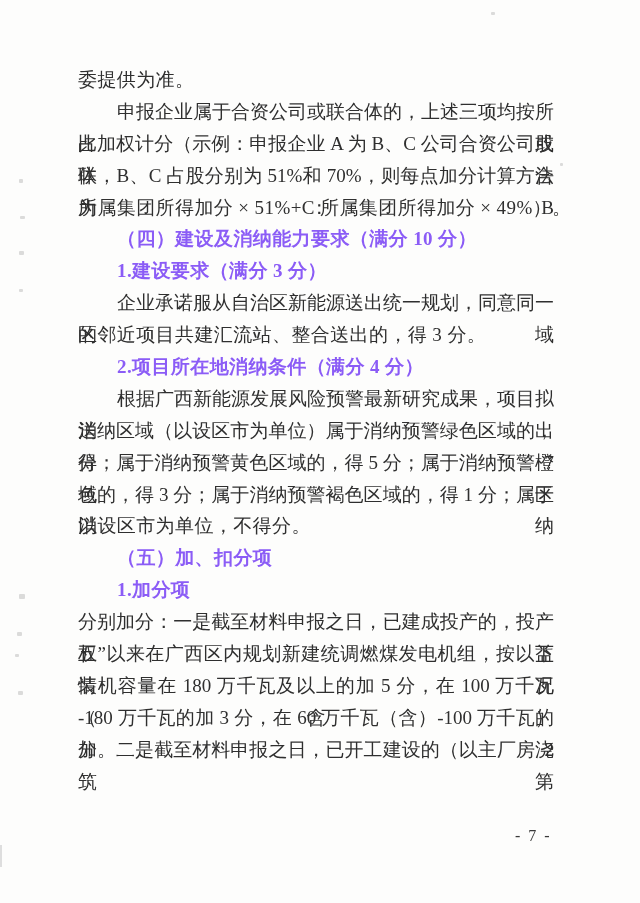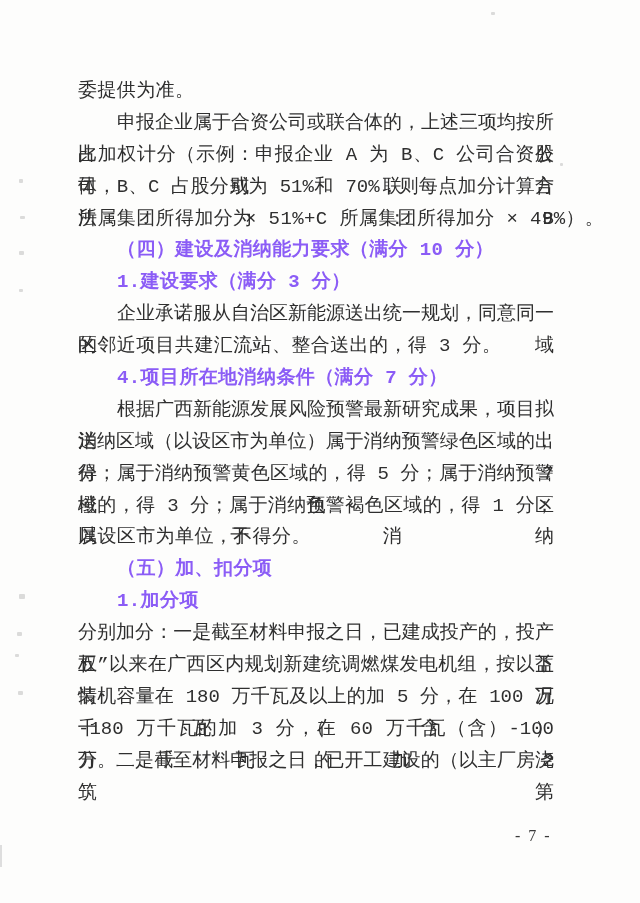--- a/index.html
+++ b/index.html
@@ -15,25 +15,24 @@
     font-family: "Liberation Serif", "DejaVu Serif", serif;
   }
   .sheet {
     position: absolute;
     inset: 0;
     background: #fdfdfc;
   }
   .text-block {
     position: absolute;
     left: 78px;
-    top: 76px;
+    top: 64px;
     width: 476px;
     color: #2f2f2f;
     font-size: 19px;
-    font-family: Liberation Mono, monospace;
   }
   .line {
     height: 31.9px;
     line-height: 31.9px;
     white-space: nowrap;
     letter-spacing: 0.4px;
   }
   .line.stretch {
     white-space: normal;
     letter-spacing: 0;
@@ -94,21 +93,21 @@
   <div class="text-block">
       <div class="line">委提供为准。</div>
       <div class="line indent stretch">申报企业属于合资公司或联合体的，上述三项均按所占股</div>
       <div class="line stretch">比加权计分（示例：申报企业 A 为 B、C 公司合资公司或联合</div>
       <div class="line stretch">体，B、C 占股分别为 51%和 70%，则每点加分计算方法为：B</div>
       <div class="line">所属集团所得加分 × 51%+C 所属集团所得加分 × 49%）。</div>
       <div class="line bold indent">（四）建设及消纳能力要求（满分 10 分）</div>
       <div class="line bold indent">1.建设要求（满分 3 分）</div>
       <div class="line indent stretch">企业承诺服从自治区新能源送出统一规划，同意同一区域</div>
       <div class="line">的邻近项目共建汇流站、整合送出的，得 3 分。</div>
-      <div class="line bold indent">4.项目所在地消纳条件（满分 7 分）</div>
+      <div class="line bold indent">2.项目所在地消纳条件（满分 4 分）</div>
       <div class="line indent stretch">根据广西新能源发展风险预警最新研究成果，项目拟送出</div>
       <div class="line stretch">消纳区域（以设区市为单位）属于消纳预警绿色区域的，得 7</div>
       <div class="line stretch">分；属于消纳预警黄色区域的，得 5 分；属于消纳预警橙色区</div>
       <div class="line stretch">域的，得 3 分；属于消纳预警褐色区域的，得 1 分；属于消纳</div>
       <div class="line">以设区市为单位，不得分。</div>
       <div class="line bold indent">（五）加、扣分项</div>
       <div class="line bold indent">1.加分项</div>
       <div class="line stretch">分别加分：一是截至材料申报之日，已建成投产的，投产权益</div>
       <div class="line stretch">五”以来在广西区内规划新建统调燃煤发电机组，按以下情况</div>
       <div class="line stretch">装机容量在 180 万千瓦及以上的加 5 分，在 100 万千瓦（含）</div>

